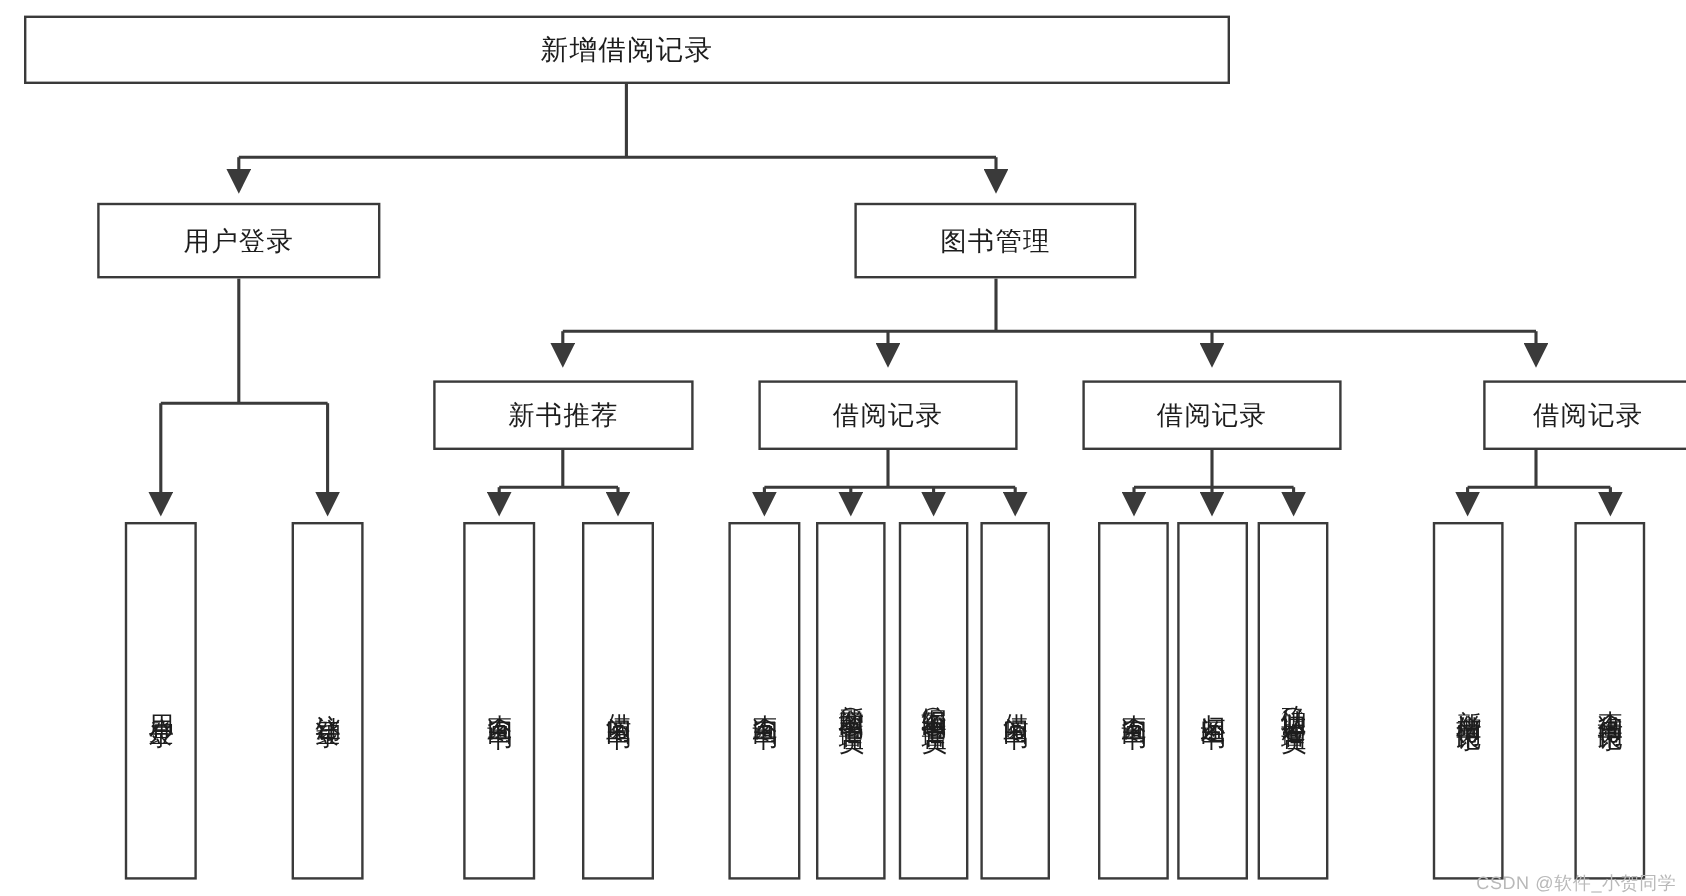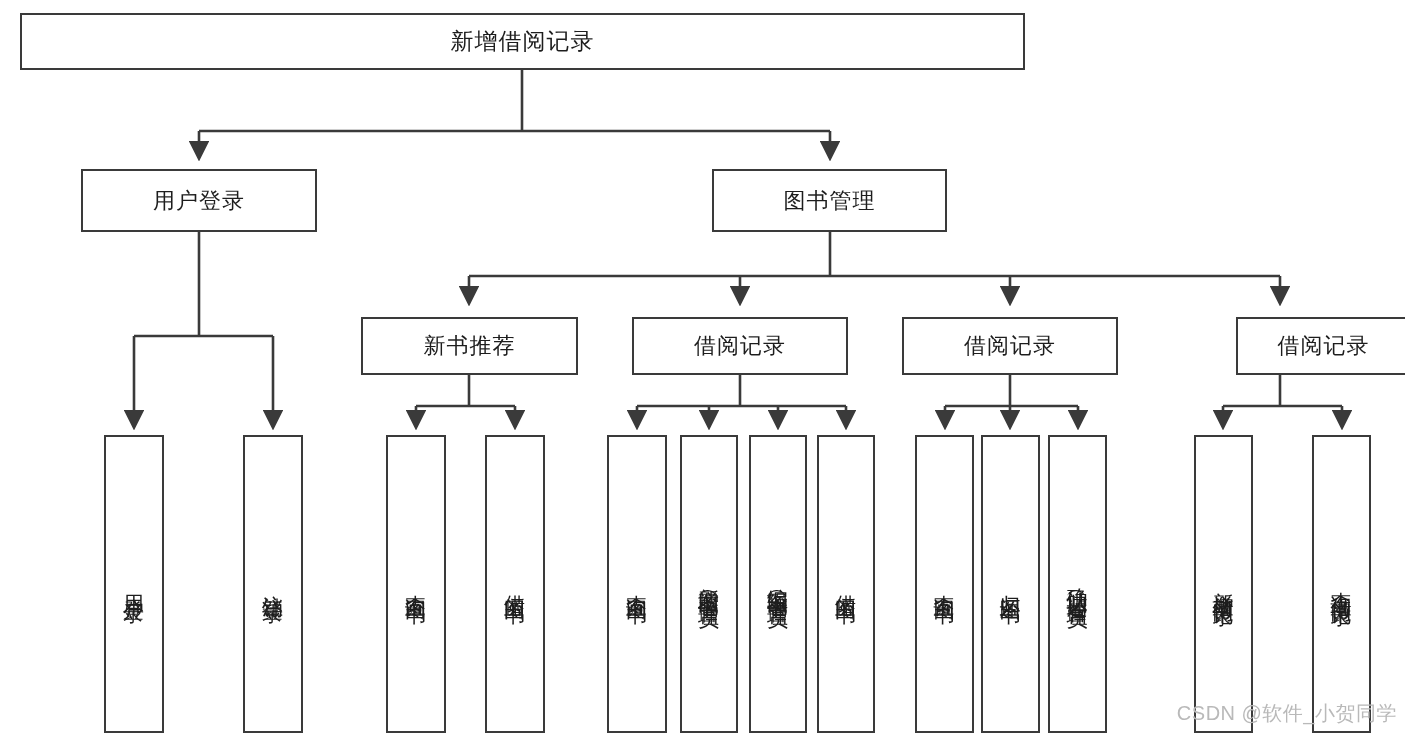--- a/index.html
+++ b/index.html
@@ -49,22 +49,22 @@
     -webkit-text-orientation:upright;
     font-size:21px;
     letter-spacing:3px;
     white-space:nowrap;
     line-height:1;
   }
   .node.root .label{ font-size:23px; }
   .watermark{
     position:absolute;
     right:8px;
-    bottom:20px;
-    font-size:20px;
+    bottom:1px;
+    font-size:15px;
     color:#b9b9b9;
     z-index:5;
     white-space:nowrap;
     letter-spacing:0.5px;
   }
 </style>
 </head>
 <body>
 
 <div id="canvas">

